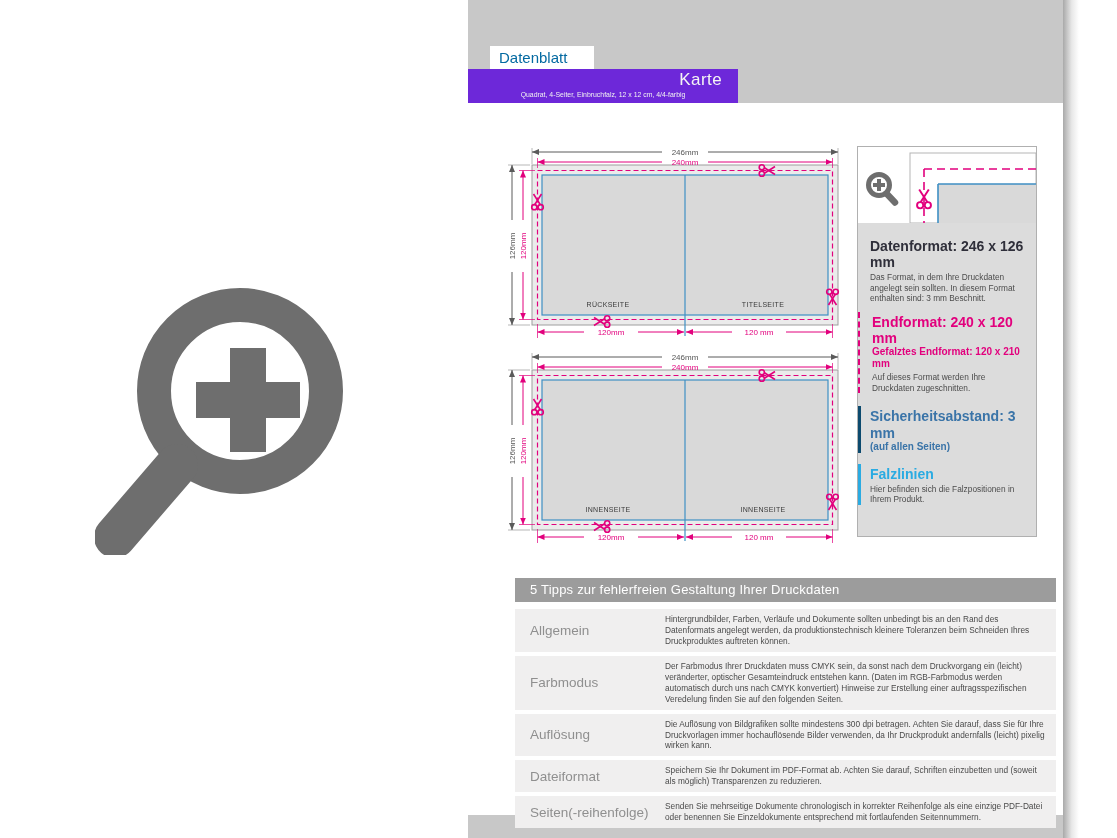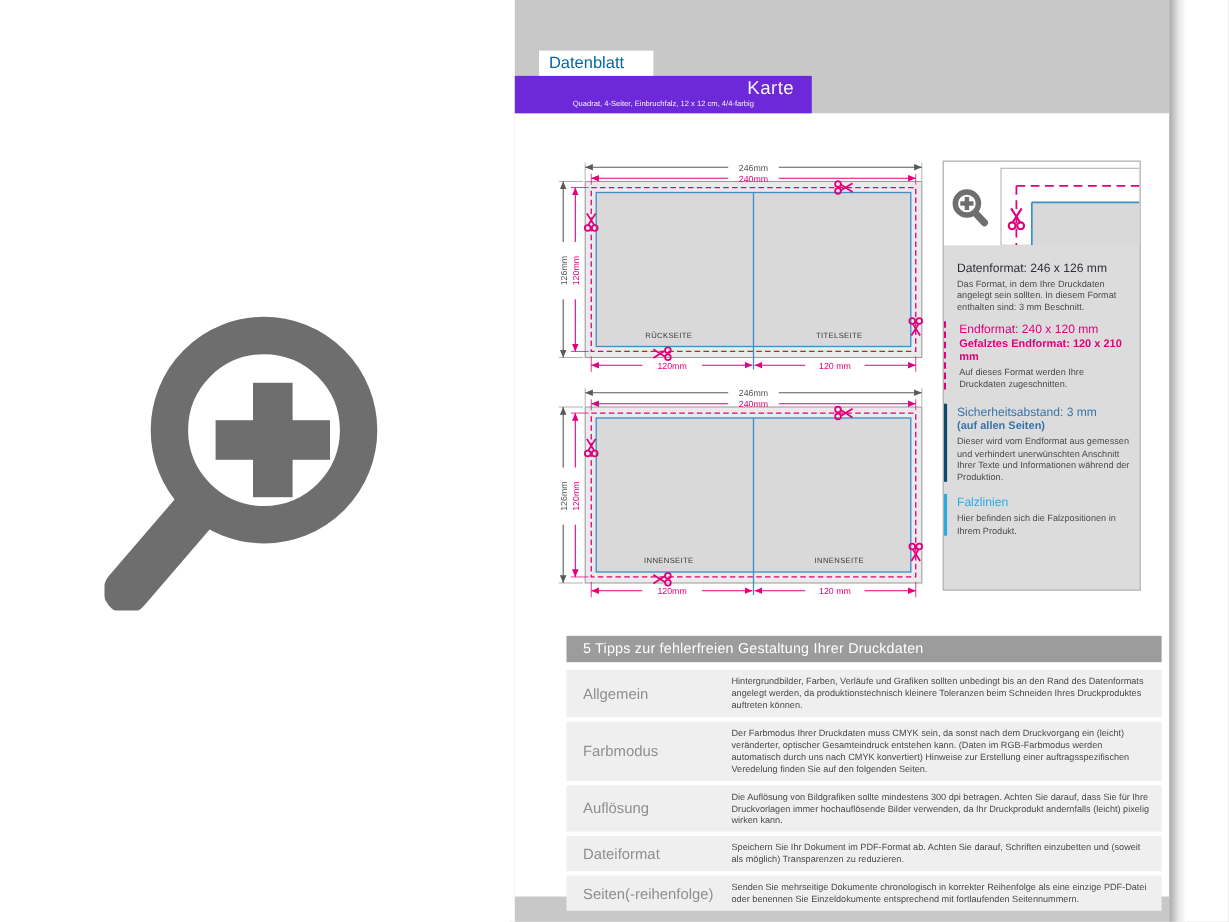--- a/index.html
+++ b/index.html
@@ -34,21 +34,21 @@
   .dimD{fill:#555;font-size:8px;text-anchor:middle}
   .dimM{fill:#e2007d;font-size:8px;text-anchor:middle}
   .plabel{fill:#3a3a3a;font-size:7px;text-anchor:middle;letter-spacing:.3px}
 
   
   .panel{position:absolute;left:389px;top:146px;width:180px;height:391px;background:#dcdcdc;
     border:1px solid #b0b0b0;box-sizing:border-box;overflow:hidden}
   .panel-inset{height:76px;background:#fff;position:relative}
   .sec{padding:0 8px 0 12px}
   .sec.first{padding-top:15px}
-  .h1{font-size:11px;font-weight:normal;line-height:1.15}
+  .h1{font-size:14px;font-weight:bold;line-height:1.15}
   .h2{font-size:10px;font-weight:bold;line-height:1.2}
   .dnavy{color:#2f2f3a}.mag{color:#e2007d}.blu{color:#3a74a8}.cyn{color:#2aabe2}
   .pbody{font-size:8.3px;color:#4c4c4c;line-height:1.28;margin-top:2px}
   .gap8{margin-top:8px}
   .bl-mag{border-left:2px dashed #e2007d;margin-top:8px;padding-top:2px}
   .bl-blu{border-left:3px solid #0c4a6e;padding-left:9px;margin-top:13px;padding-top:2px}
   .bl-cyn{border-left:3px solid #2aabe2;padding-left:9px;margin-top:11px;padding-top:2px}
 
   
   .tips{position:absolute;left:47px;top:578px;width:541px}
@@ -208,34 +208,33 @@
 
     <div class="sec bl-mag">
       <div class="h1 mag">Endformat: 240 x 120 mm</div>
       <div class="h2 mag">Gefalztes Endformat: 120 x 210 mm</div>
       <div class="pbody">Auf dieses Format werden Ihre Druckdaten zugeschnitten.</div>
     </div>
 
     <div class="sec bl-blu">
       <div class="h1 blu">Sicherheitsabstand: 3 mm</div>
       <div class="h2 blu">(auf allen Seiten)</div>
-      <div class="pbody">Dieser wird vom Endformat aus gemessen und verhindert unerwünschten Anschnitt Ihrer Texte und Informationen während der Produktion.</div>
     </div>
 
     <div class="sec bl-cyn">
       <div class="h1 cyn">Falzlinien</div>
       <div class="pbody">Hier befinden sich die Falzpositionen in Ihrem Produkt.</div>
     </div>
   </div>
 
   <div class="tips">
     <div class="tips-header">5 Tipps zur fehlerfreien Gestaltung Ihrer Druckdaten</div>
     <div class="row firstrow">
       <div class="lbl">Allgemein</div>
-      <div class="txt">Hintergrundbilder, Farben, Verläufe und Grafiken sollten unbedingt bis an den Rand des Datenformats angelegt werden, da produktionstechnisch kleinere Toleranzen beim Schneiden Ihres Druckproduktes auftreten können.</div>
+      <div class="txt">Hintergrundbilder, Farben, Verläufe und Dokumente sollten unbedingt bis an den Rand des Datenformats angelegt werden, da produktionstechnisch kleinere Toleranzen beim Schneiden Ihres Druckproduktes auftreten können.</div>
     </div>
     <div class="row">
       <div class="lbl">Farbmodus</div>
       <div class="txt">Der Farbmodus Ihrer Druckdaten muss CMYK sein, da sonst nach dem Druckvorgang ein (leicht) veränderter, optischer Gesamteindruck entstehen kann. (Daten im RGB-Farbmodus werden automatisch durch uns nach CMYK konvertiert) Hinweise zur Erstellung einer auftragsspezifischen Veredelung finden Sie auf den folgenden Seiten.</div>
     </div>
     <div class="row">
       <div class="lbl">Auflösung</div>
       <div class="txt">Die Auflösung von Bildgrafiken sollte mindestens 300 dpi betragen. Achten Sie darauf, dass Sie für Ihre Druckvorlagen immer hochauflösende Bilder verwenden, da Ihr Druckprodukt andernfalls (leicht) pixelig wirken kann.</div>
     </div>
     <div class="row">

